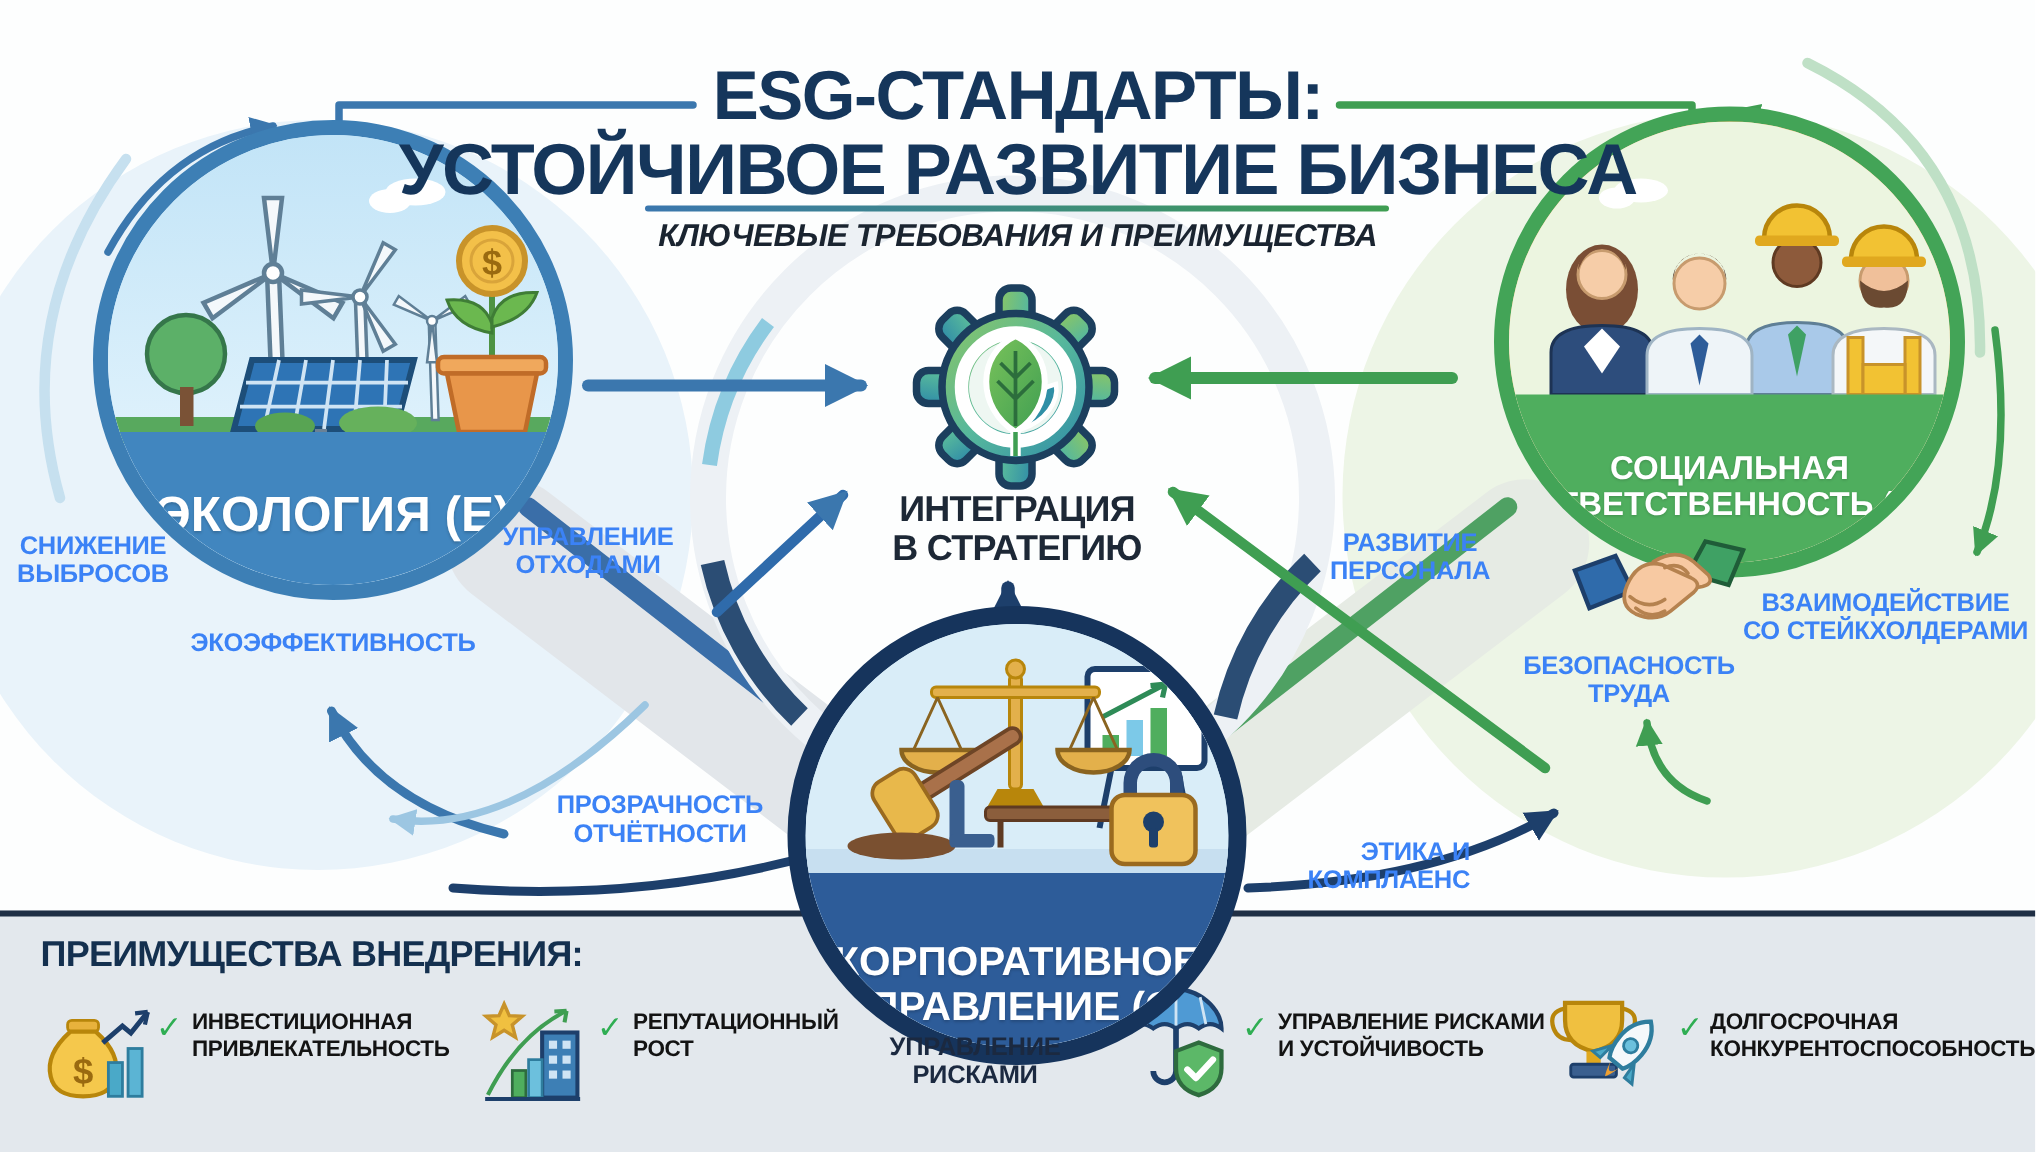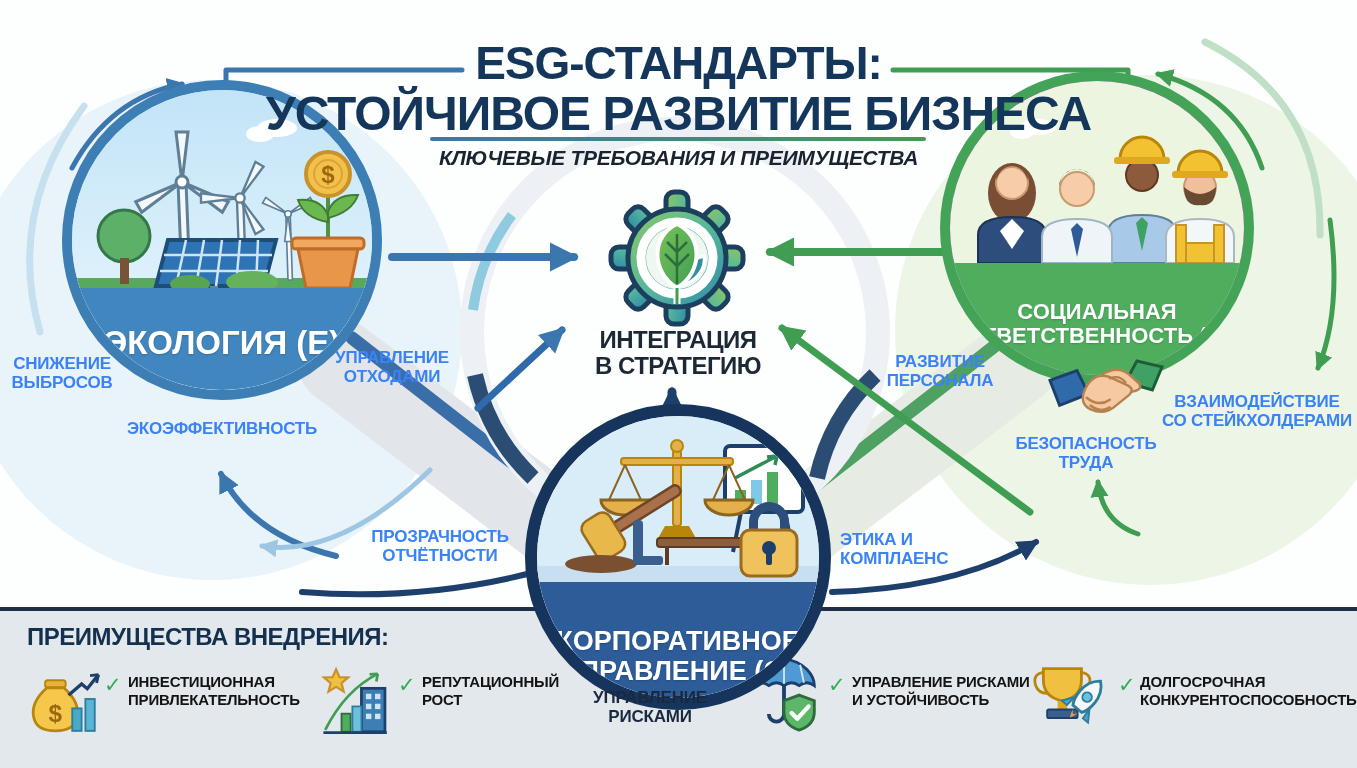--- a/index.html
+++ b/index.html
@@ -16,32 +16,32 @@
           background:linear-gradient(90deg,#3b77ae,#3f9e52);z-index:4;}
   .subtitle{position:absolute;left:0;right:0;top:146px;text-align:center;font-size:21px;font-weight:800;
           color:#1a2430;letter-spacing:-0.3px;z-index:4;font-style:italic;}
   
   .circle{position:absolute;border-radius:50%;overflow:hidden;z-index:3;}
   .circle svg{position:absolute;left:0;top:0;}
   .band{position:absolute;left:0;right:0;bottom:0;color:#fff;font-weight:800;text-align:center;
         white-space:pre-line;line-height:1.12;text-shadow:0 1px 2px rgba(0,0,0,.18);}
   .eco{left:62px;top:80px;width:320px;height:320px;border:10px solid #3d7fb5;background:#cfe9f8;}
   .eco .band{height:102px;background:#4186bf;font-size:33px;}
-  .soc{left:940px;top:71px;width:314px;height:314px;border:10px solid #43a457;background:#a21caf;}
+  .soc{left:996px;top:71px;width:314px;height:314px;border:10px solid #43a457;background:#fdba74;}
   .soc .band{height:112px;background:#4fae5e;padding-top:12px;font-size:22px;}
   .gov{left:525px;top:404px;width:306px;height:306px;border:12px solid #16345c;background:#d9edf8;}
   .gov .band{height:116px;background:#2d5c99;padding-top:14px;font-size:27px;}
   
   .gear-wrap{position:absolute;left:607px;top:188px;width:140px;height:150px;z-index:4;}
   .center-label{position:absolute;left:583px;top:327px;width:190px;z-index:4;text-align:center;
         font-size:24px;font-weight:800;color:#1d2836;letter-spacing:-0.5px;line-height:1.1;white-space:pre-line;}
   
   .lbl{position:absolute;z-index:4;font-weight:800;font-size:17px;line-height:1.13;color:#3b82f6;
        text-align:center;white-space:pre-line;letter-spacing:-0.2px;}
-  .lbl.left{text-align:left;}
+  .lbl.left{text-align:right;margin-top:28px;}
   .f-e0{left:2px;top:354px;width:120px;}
   .f-e1{left:326px;top:348px;width:132px;}
   .f-e2{left:112px;top:419px;width:220px;}
   .f-s0{left:872px;top:352px;width:136px;}
   .f-s1{left:1158px;top:392px;width:198px;}
   .f-s2{left:1008px;top:434px;width:156px;}
   .f-g0{left:360px;top:527px;width:160px;}
   .f-g1{left:840px;top:530px;width:140px;}
   .f-g2{left:576px;top:688px;width:148px;z-index:6;color:#1b2940;}
   

